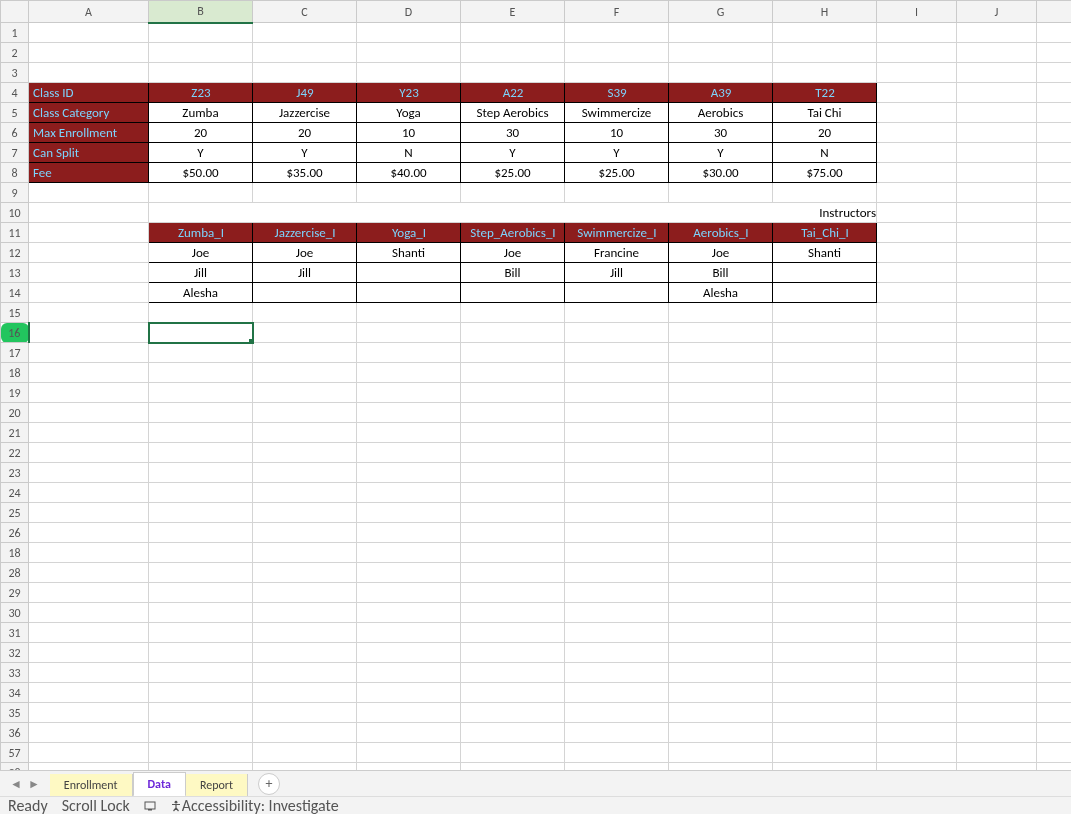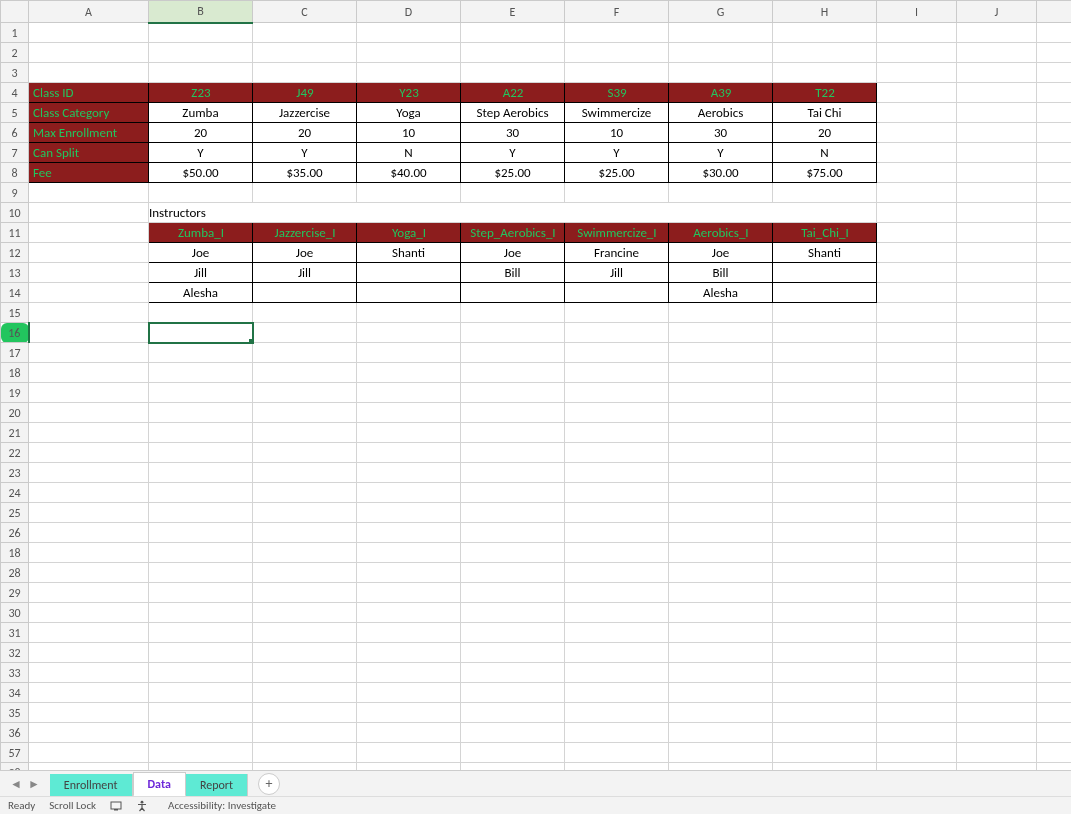--- a/index.html
+++ b/index.html
@@ -57,34 +57,34 @@
     border-radius: 6px;
   }
   
   .cA { width: 120px; }
   .cB, .cC, .cD, .cE, .cF, .cG, .cH { width: 104px; }
   .cI, .cJ, .cK { width: 80px; }
 
   
   .darkhdr {
     background: #8c1d1d;
-    color: #22c55e;
+    color: #7dd3fc;
     font-weight: bold;
     padding-left: 4px;
     border: 1px solid #000 !important;
   }
   .darkhdr.center { text-align: center; padding-left:1px; }
   .databox {
     text-align: center;
     border: 1px solid #000 !important;
     background: #fff;
     margin-top: 12px;
   }
   .instr-title {
-    text-align: left;
+    text-align: right;
     font-weight: bold;
     background: #fff;
   }
   
   .active-cell {
     outline: 2px solid #217346;
     outline-offset: -1px;
     position: relative;
   }
   .active-cell::after {
@@ -111,21 +111,21 @@
     align-items: center;
     gap: 6px;
     padding: 0 10px;
     color: #888;
   }
   .tabnav span { cursor: default; }
   .tabs { display: flex; align-items: flex-end; height: 100%; }
   .tab {
     padding: 4px 14px;
     border-right: 1px solid #ccc;
-    background: #5eead4;
+    background: #fef9c3;
     color: #444;
     cursor: pointer;
   }
   .tab.active {
     background: #fff;
     color: #6d28d9;
     font-weight: bold;
     border-top: 1px solid #ccc;
     border-left: 1px solid #ccc;
     border-bottom: 2px solid #fff;
@@ -134,23 +134,23 @@
   .newtab {
     width: 22px; height: 22px; border:1px solid #ccc; border-radius:50%;
     margin-left: 10px; display:flex; align-items:center; justify-content:center;
     color:#666; font-size:14px; background:#fff; cursor:pointer;
   }
   
   .statusbar {
     position:absolute; bottom:0; left:0; right:0; height:18px;
     background:#f3f3f3; border-top:1px solid #ddd;
     display:flex; align-items:center; gap:14px;
-    font-size:11px; color:#555; padding:0 8px;
-  }
-  .statusbar .iconsm { display:inline-flex; align-items:center; gap:20px; }
+    font-size:16px; color:#555; padding:0 8px;
+  }
+  .statusbar .iconsm { display:inline-flex; align-items:center; gap:0; }
 </style>
 </head>
 <body>
 
 <div class="grid">
 <table class="sheet">
   <colgroup>
     <col style="width:28px">
     <col class="cA">
         <col class="cB">

